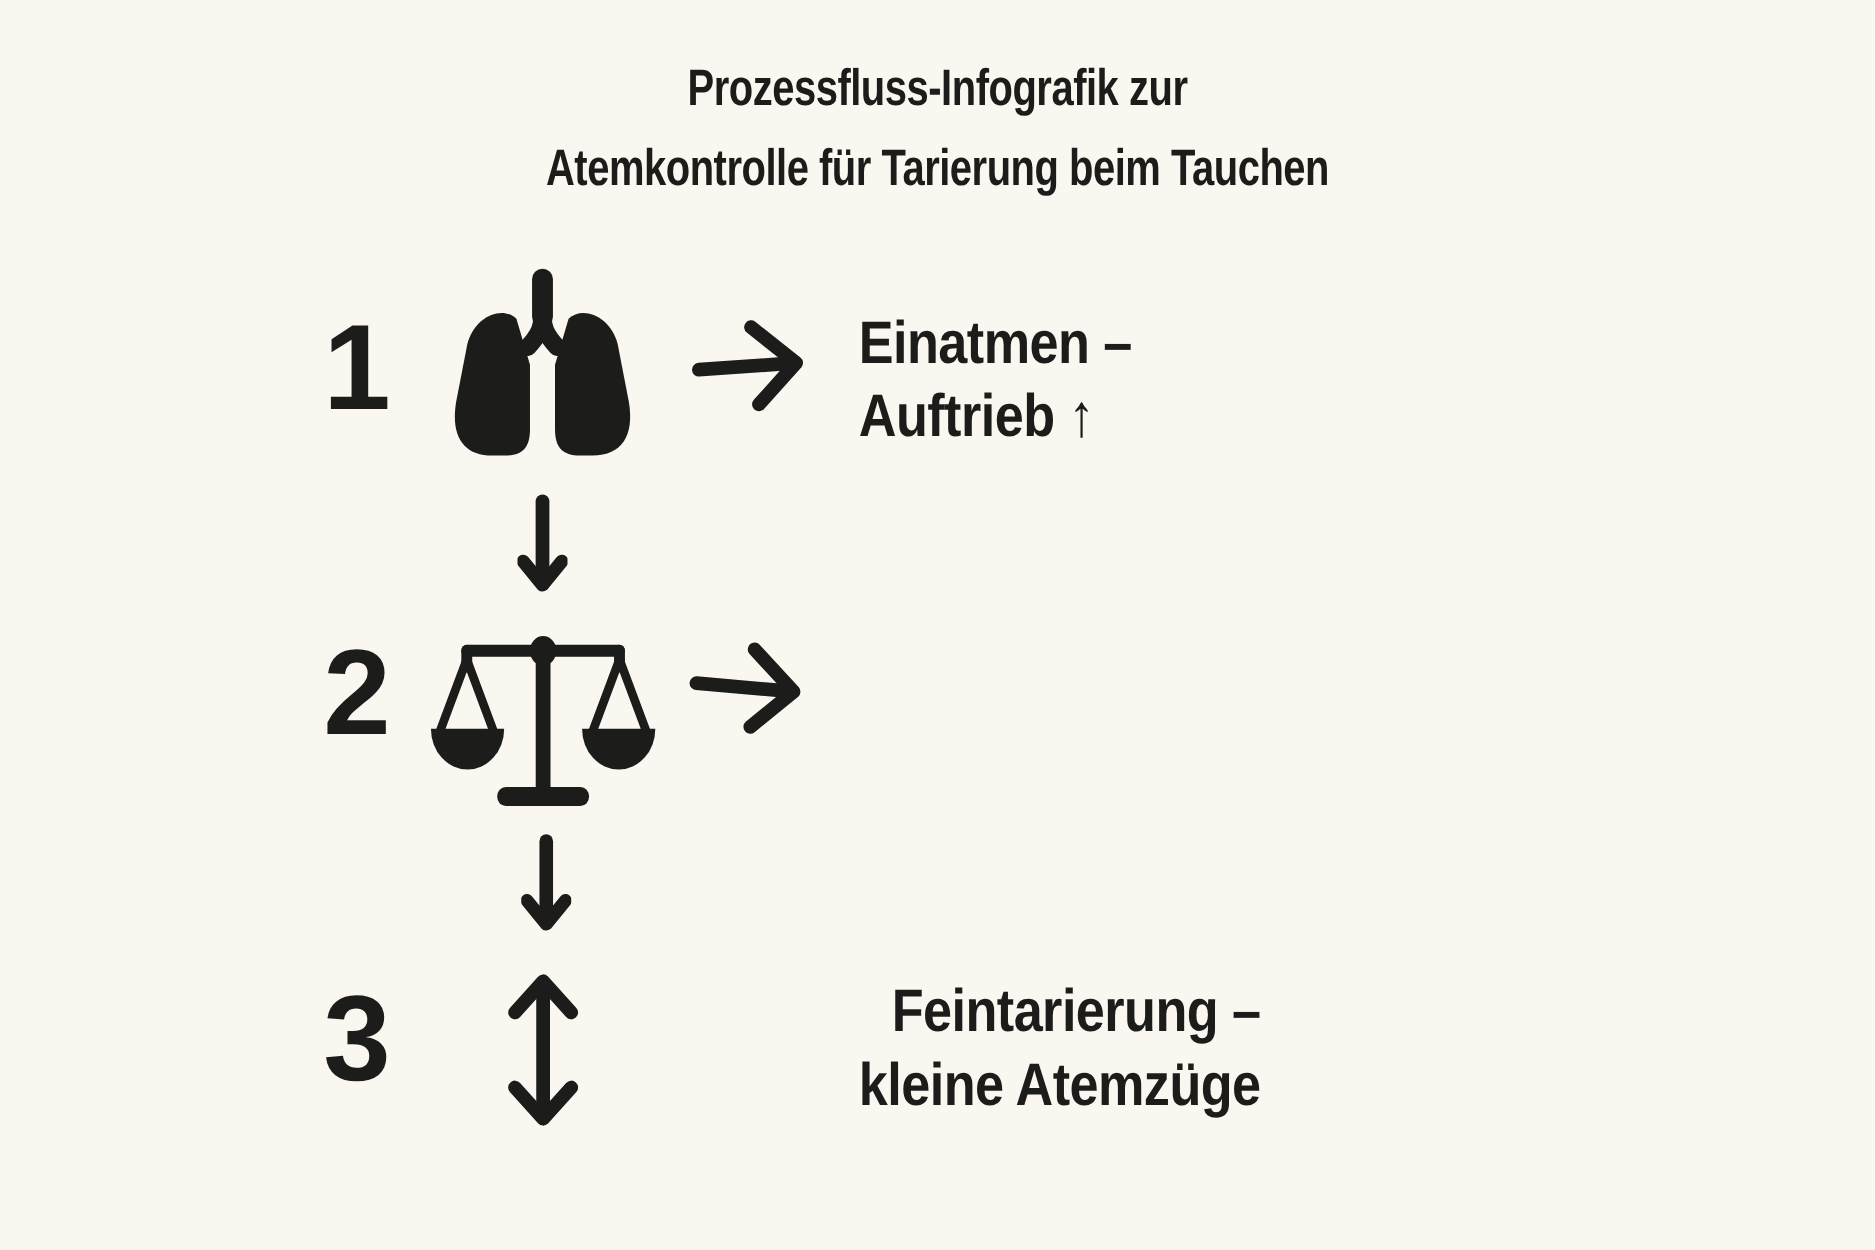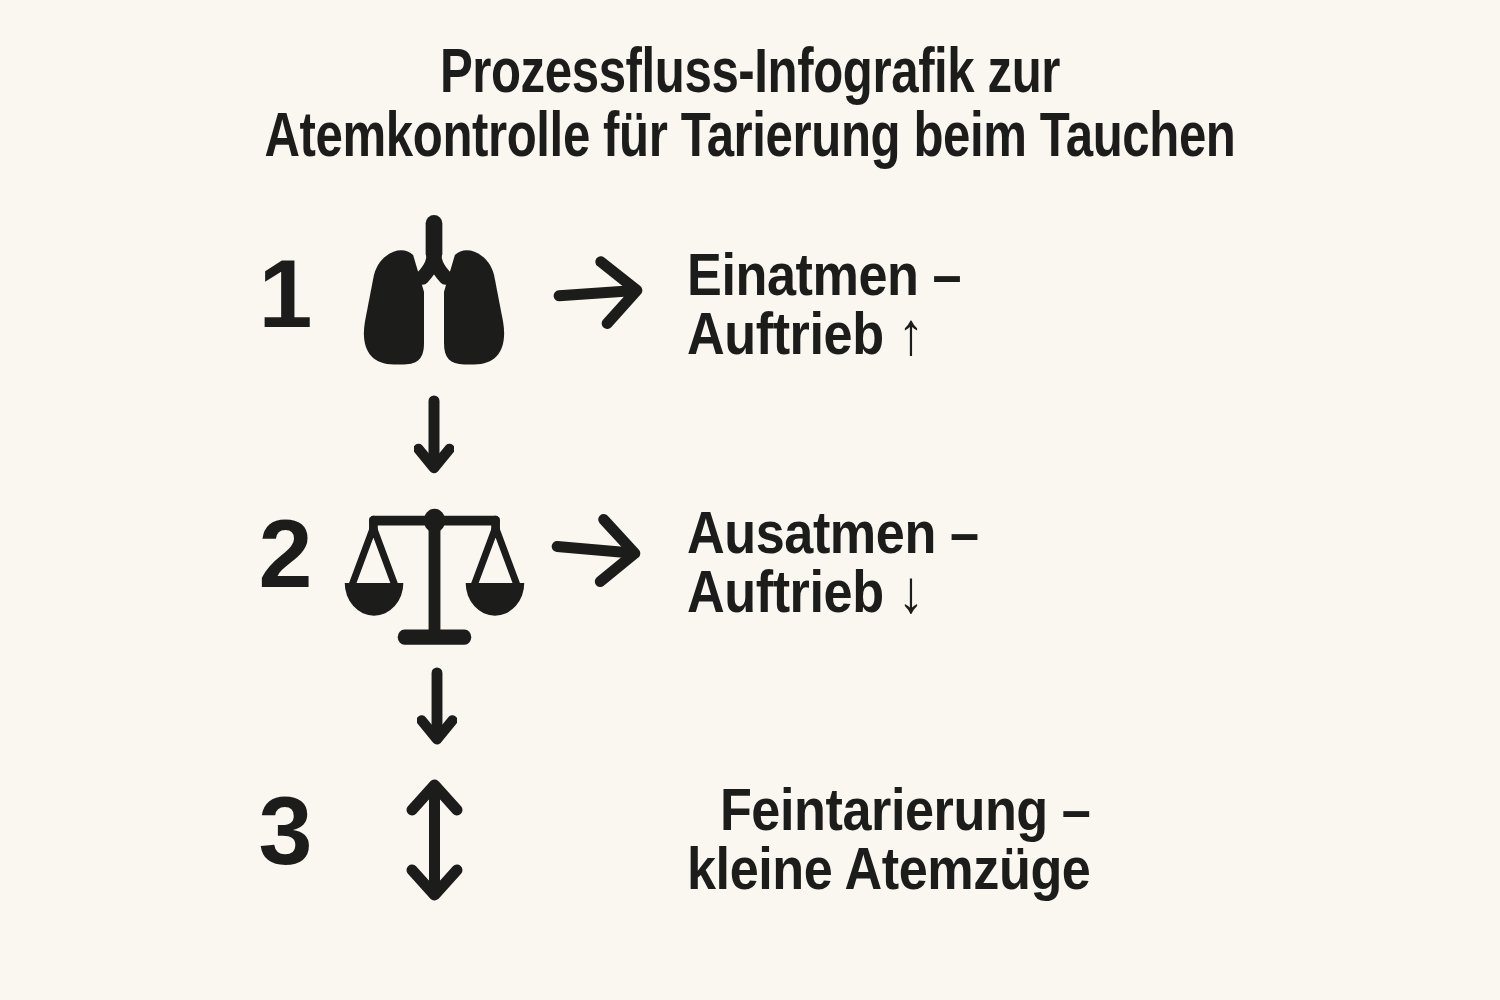--- a/index.html
+++ b/index.html
@@ -2,28 +2,28 @@
 <html style="--bg: #faf7f1; --ink: #1c1c1a;"><head>
 <meta charset="utf-8">
 <style>
   :root { --bg:#faf7f1; --ink:#1c1c1a; }
   * { margin:0; padding:0; box-sizing:border-box; }
   html,body { width:1500px; height:1000px; }
   body { font-family:"Liberation Sans","DejaVu Sans",sans-serif; background:var(--bg); }
   .canvas { position:relative; width:1500px; height:1000px; background:var(--bg); overflow:hidden; color:var(--ink); }
 
   .title { position:absolute; top:38px; left:0; width:1500px; text-align:center;
-           font-size:63px; line-height:64px; font-weight:700; letter-spacing:-0.5px; }
+           font-size:41px; line-height:64px; font-weight:700; letter-spacing:-0.5px; }
   .title-line { transform:scaleX(0.78); transform-origin:50% 50%; white-space:nowrap; }
 
   .step-num { position:absolute; left:238px; width:95px; text-align:center;
               font-size:97px; line-height:97px; font-weight:700; }
   .num-1 { top:245px; } .num-2 { top:505px; } .num-3 { top:782px; }
 
-  .step-text { position:absolute; left:687px; font-size:60px; line-height:59px;
+  .step-text { position:absolute; left:687px; font-size:48px; line-height:59px;
                font-weight:700; letter-spacing:-0.5px; }
   .step-text .line { transform:scaleX(0.87); transform-origin:0 50%; white-space:nowrap; }
   .text-1 { top:245px; } .text-2 { top:503px; } .text-3 { top:780px;text-align:right; }
 
   .icon { position:absolute; }
   .lungs   { left:350px; top:210px; width:168px; height:167px; }
   .scale   { left:341px; top:504px; width:187px; height:147px; }
   .rarrow1 { left:552px; top:253px; width:93px; height:80px; transform:rotate(-4deg); }
   .rarrow2 { left:550px; top:510px; width:93px; height:80px; transform:rotate(5deg); }
   .down1   { left:414px; top:395px; width:40px; height:94px; }
@@ -92,24 +92,20 @@
     </svg>
   </div>
 
   <div class="icon rarrow2">
     <svg viewBox="0 0 93 80">
       <path class="stroke" d="M7,40 H76" stroke-width="11"></path>
       <path class="stroke" d="M51,9 L85,40 L53,71" stroke-width="11"></path>
     </svg>
   </div>
 
-  <div class="step-text text-2">
-    <div class="line">Ausatmen –</div>
-    <div class="line">Auftrieb ↓</div>
-  </div>
 
   <div class="icon down2">
     <svg viewBox="0 0 40 94">
       <path class="stroke" d="M20,6 V66" stroke-width="11"></path>
       <path class="stroke" d="M4.5,54 L20,73 L35.5,54" stroke-width="10.5"></path>
     </svg>
   </div>
 
   <div class="step-num num-3">3</div>
 

